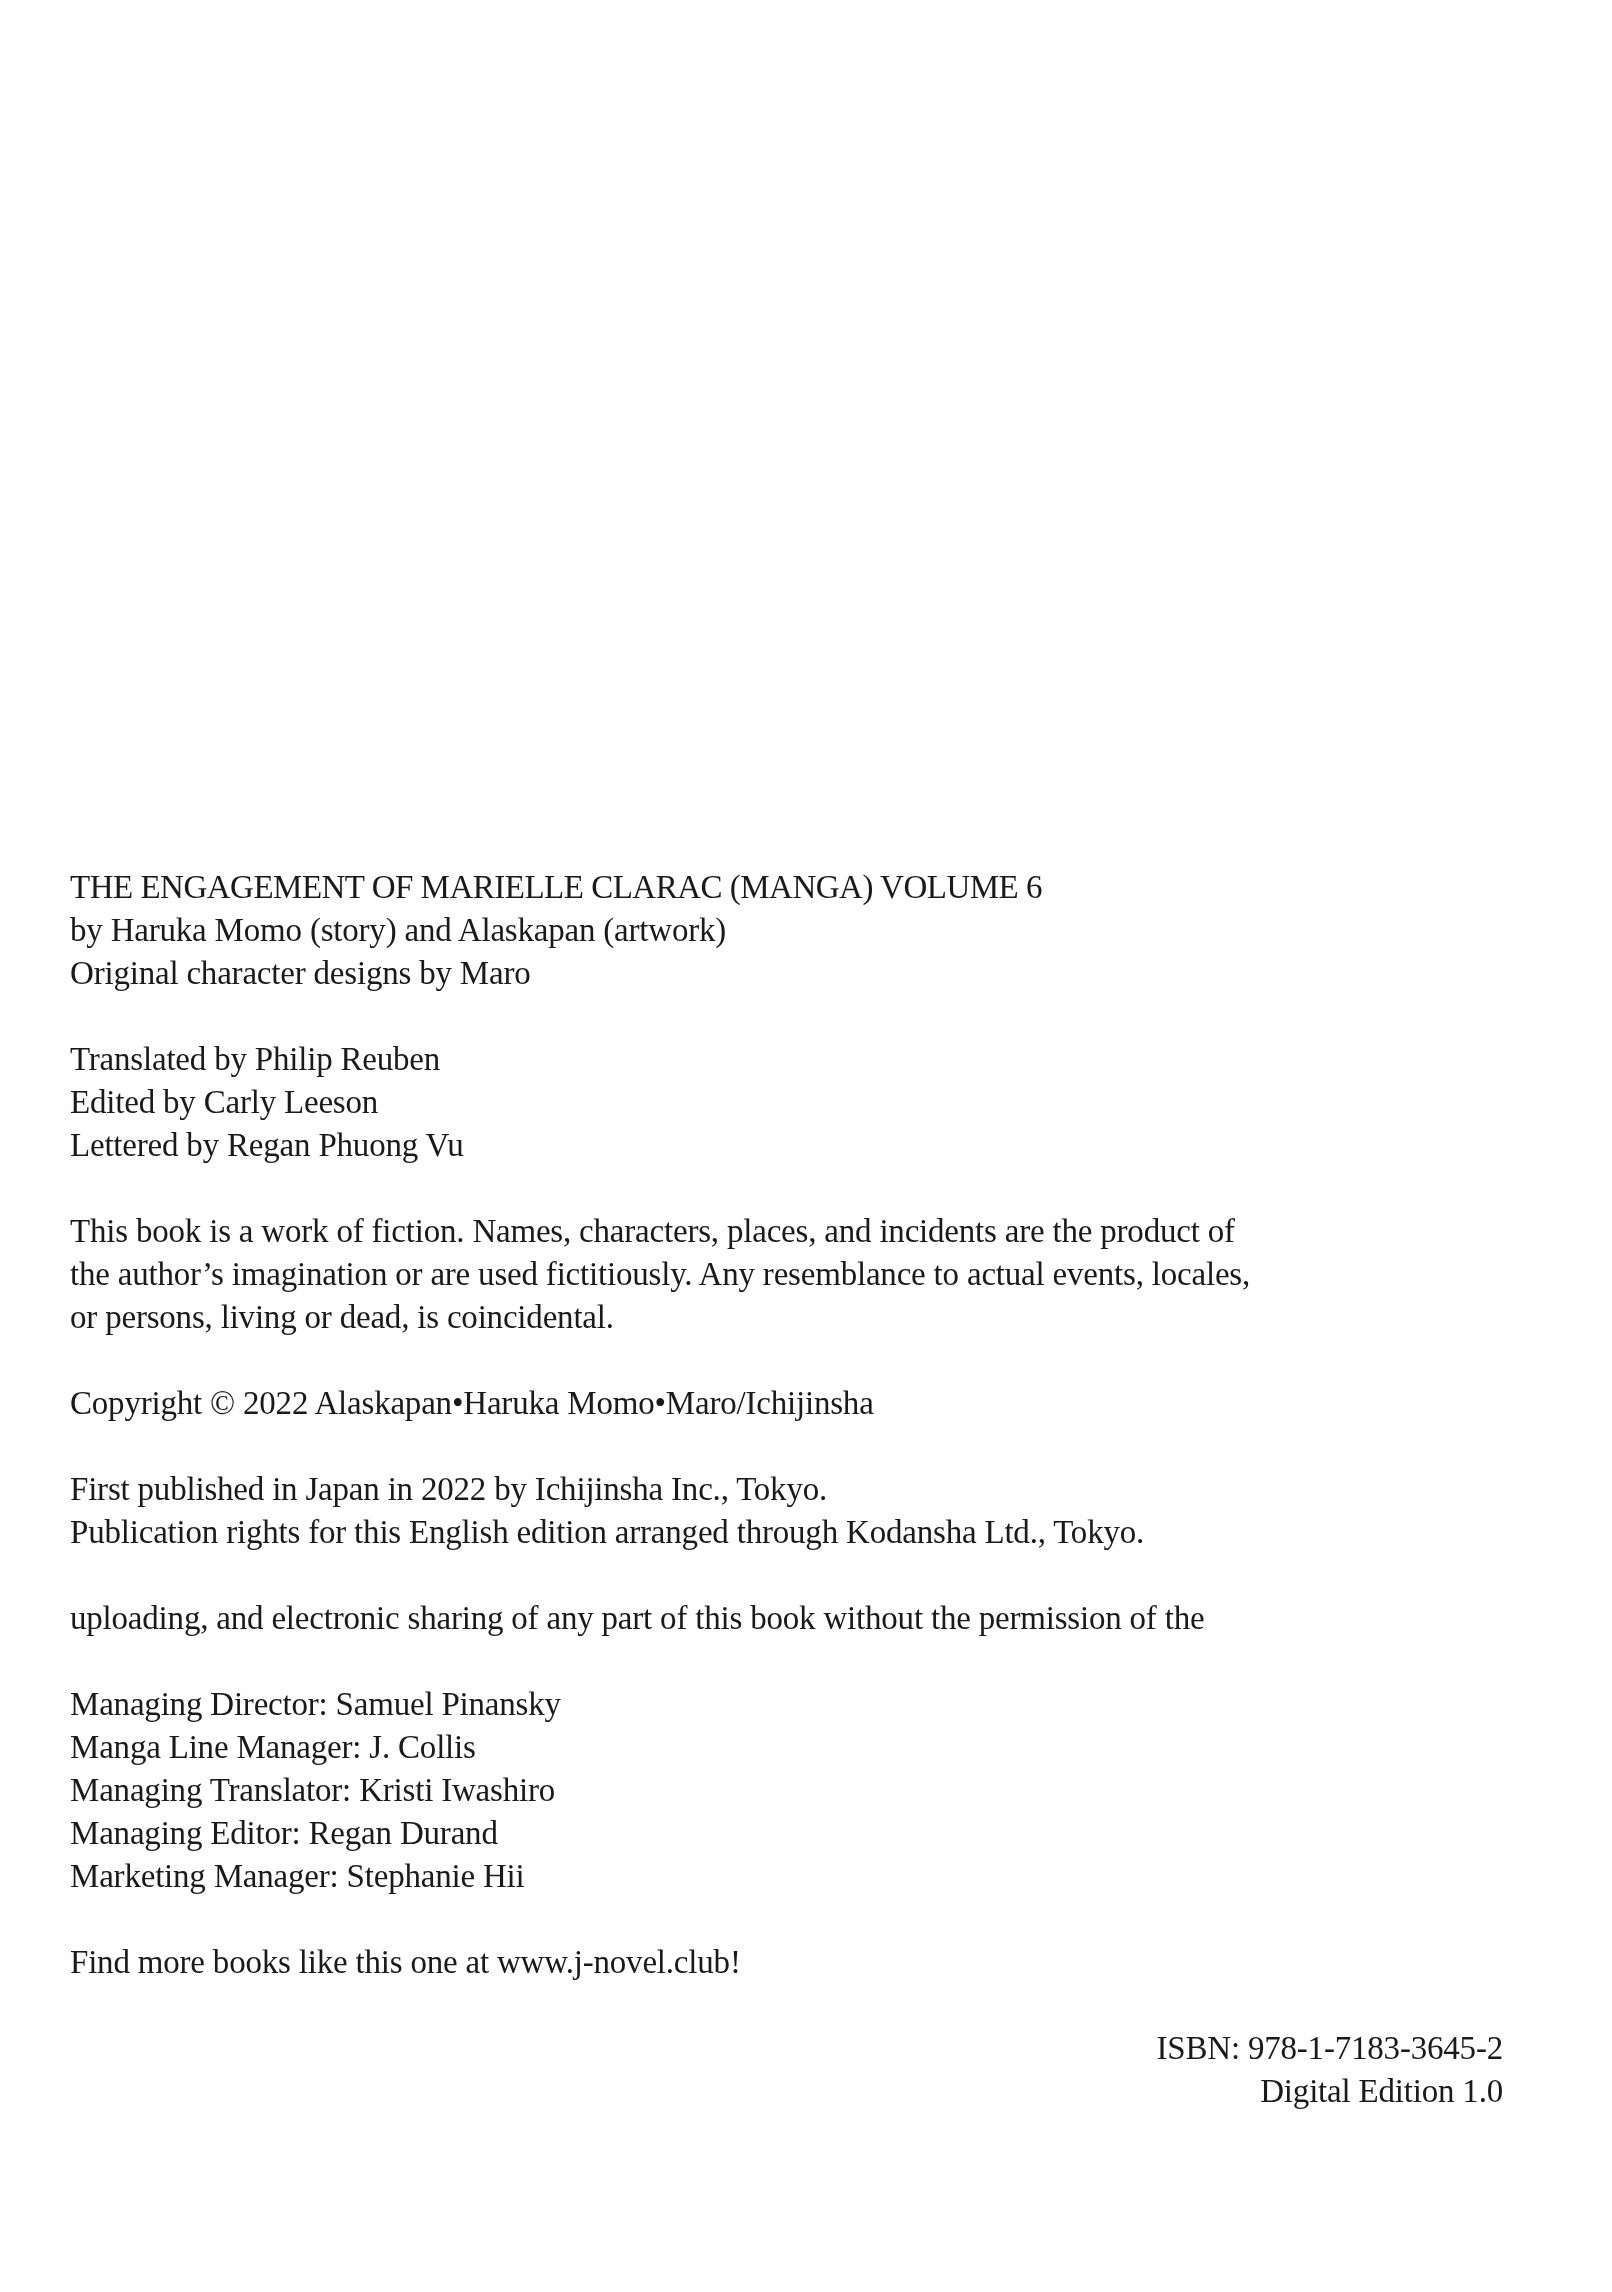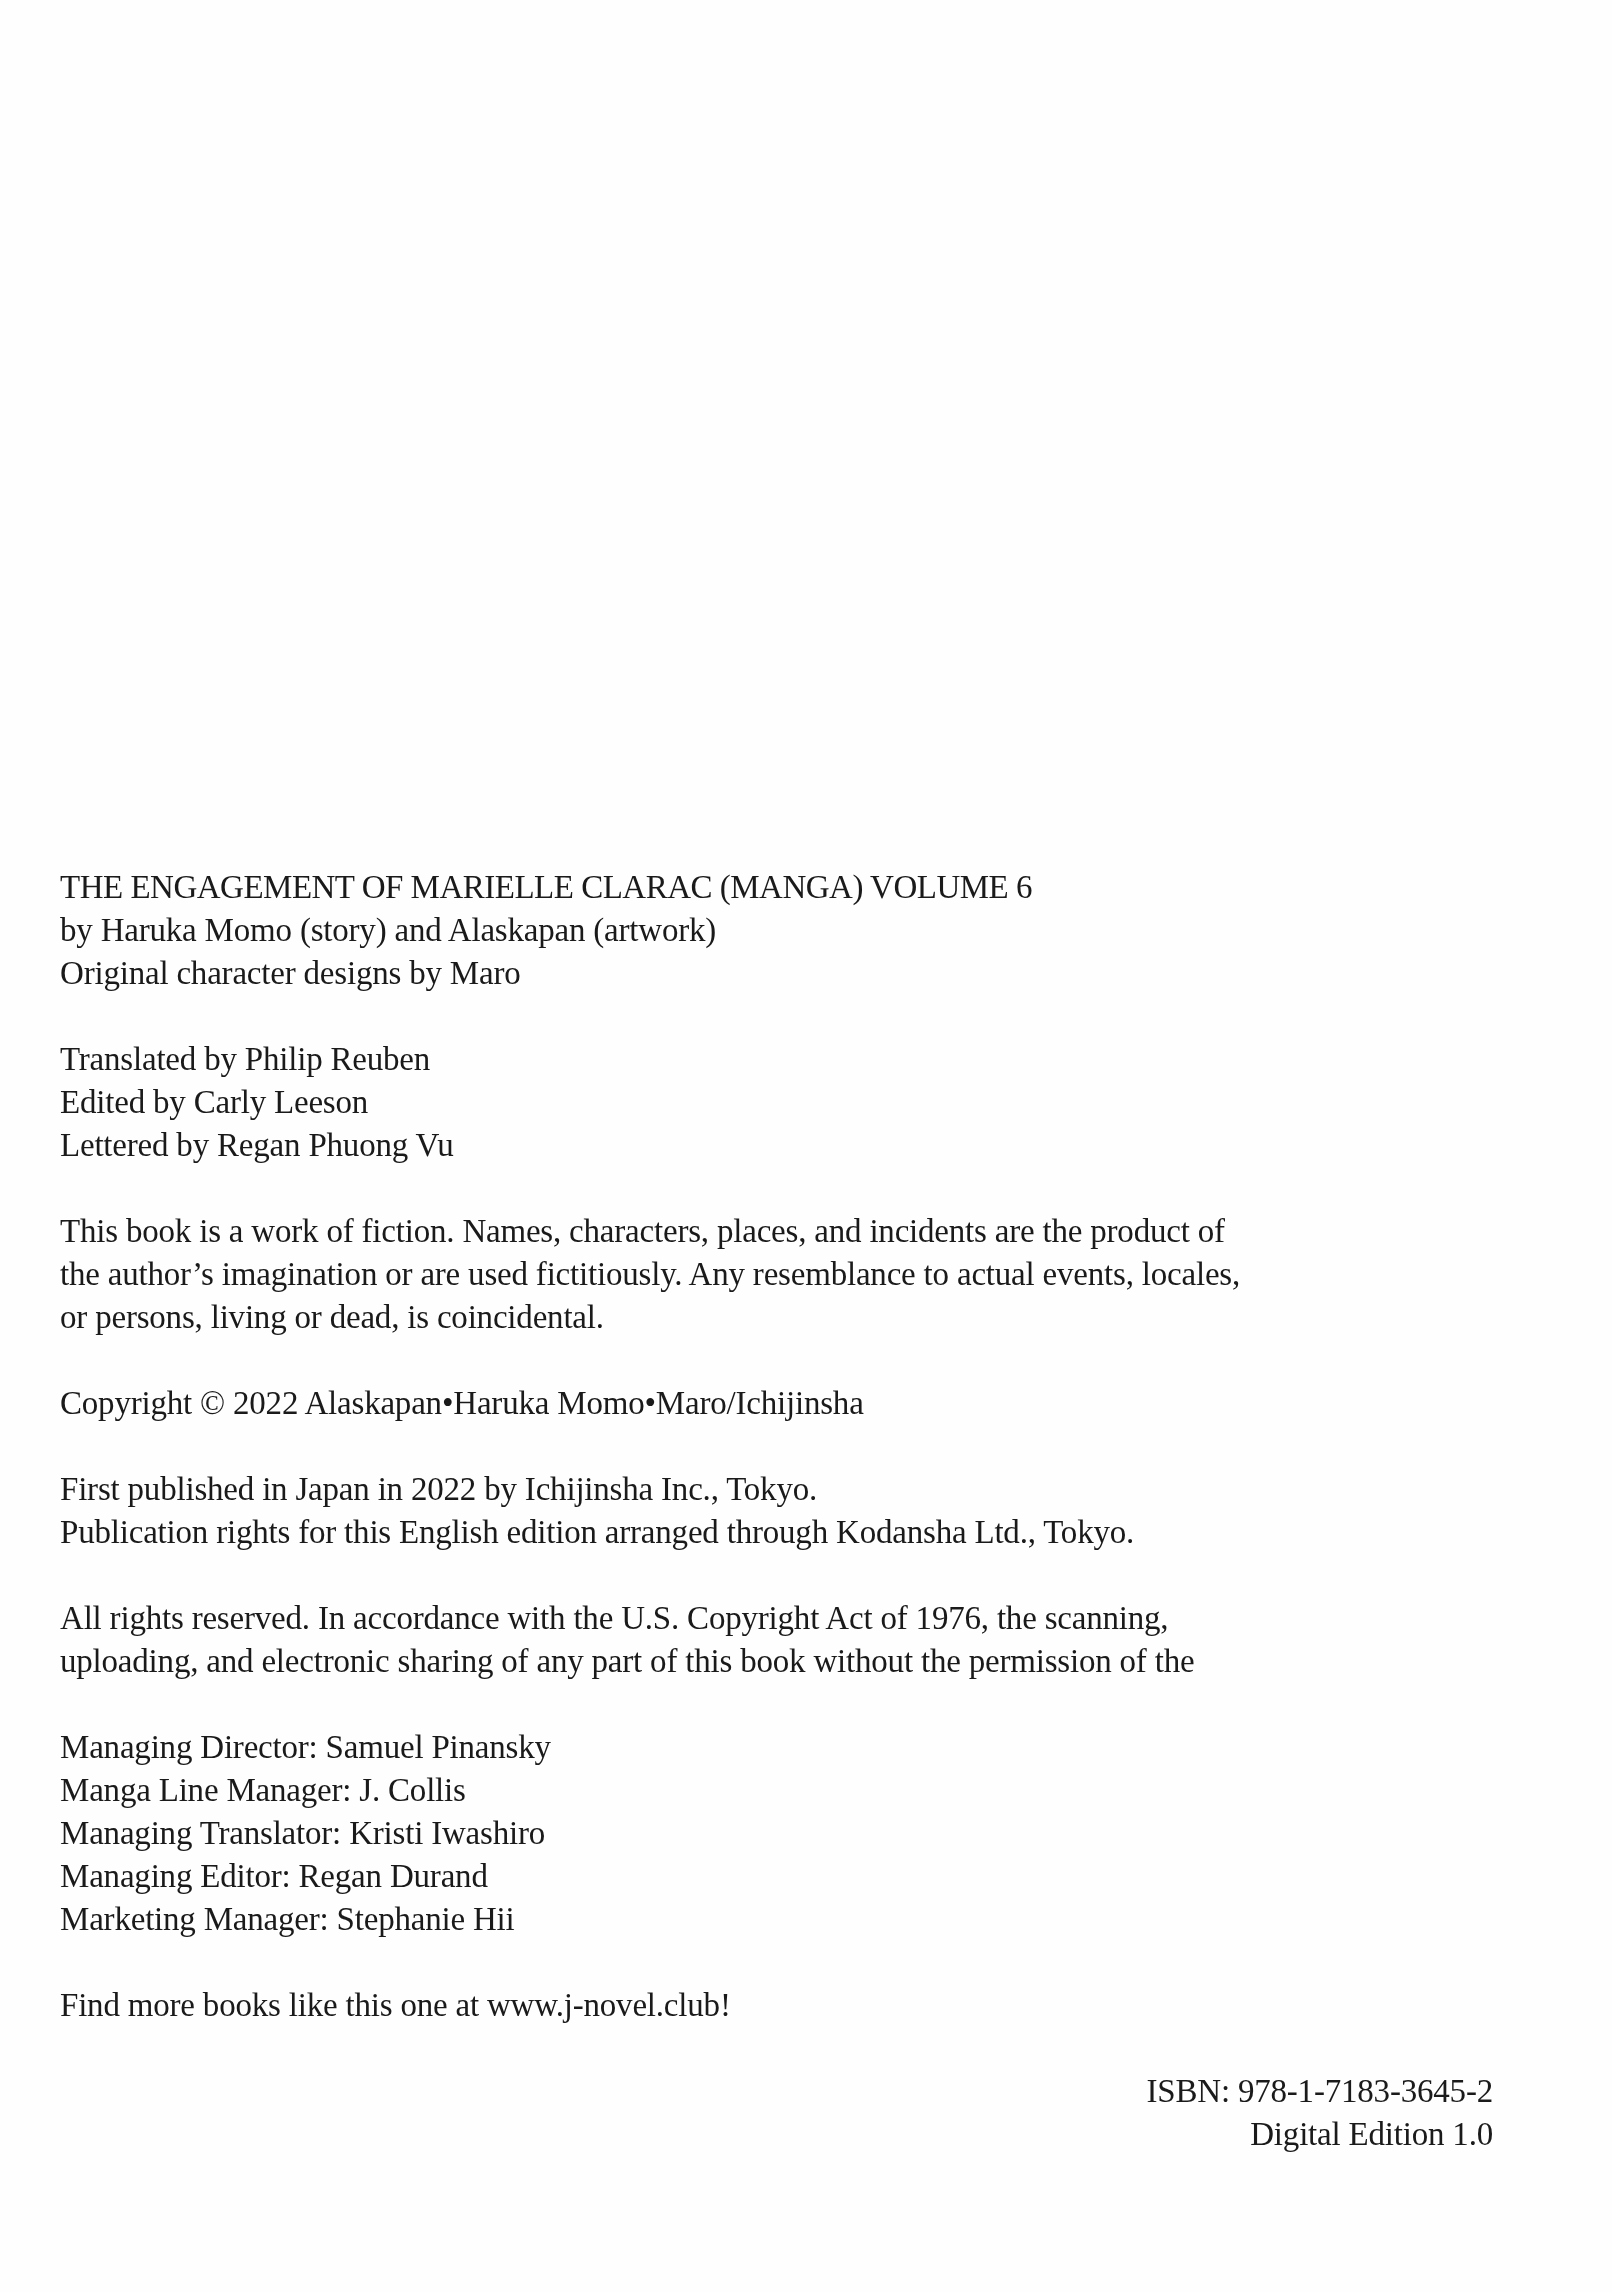--- a/index.html
+++ b/index.html
@@ -16,21 +16,21 @@
   .page {
     position: absolute;
     left: 0;
     top: 0;
     width: 1613px;
     height: 2293px;
     background: #fefefe;
   }
   .colophon {
     position: absolute;
-    left: 60px;
+    left: 70px;
     top: 866px;
     width: 1433px;
     font-family: "Liberation Serif", "DejaVu Serif", serif;
     font-size: 33px;
     line-height: 43px;
     color: #1a1a1a;
     letter-spacing: -0.2px;
   }
   .block {
     margin: 0 0 43px 0;
@@ -74,21 +74,20 @@
     <div class="block">
       <span class="line">Copyright © 2022 Alaskapan•Haruka Momo•Maro/Ichijinsha</span>
     </div>
 
     <div class="block">
       <span class="line">First published in Japan in 2022 by Ichijinsha Inc., Tokyo.</span>
       <span class="line">Publication rights for this English edition arranged through Kodansha Ltd., Tokyo.</span>
     </div>
 
     <div class="block">
-      <span class="line">All rights reserved. In accordance with the U.S. Copyright Act of 1976, the scanning,</span>
       <span class="line">uploading, and electronic sharing of any part of this book without the permission of the</span>
     </div>
 
     <div class="block">
       <span class="line">Managing Director: Samuel Pinansky</span>
       <span class="line">Manga Line Manager: J. Collis</span>
       <span class="line">Managing Translator: Kristi Iwashiro</span>
       <span class="line">Managing Editor: Regan Durand</span>
       <span class="line">Marketing Manager: Stephanie Hii</span>
     </div>

